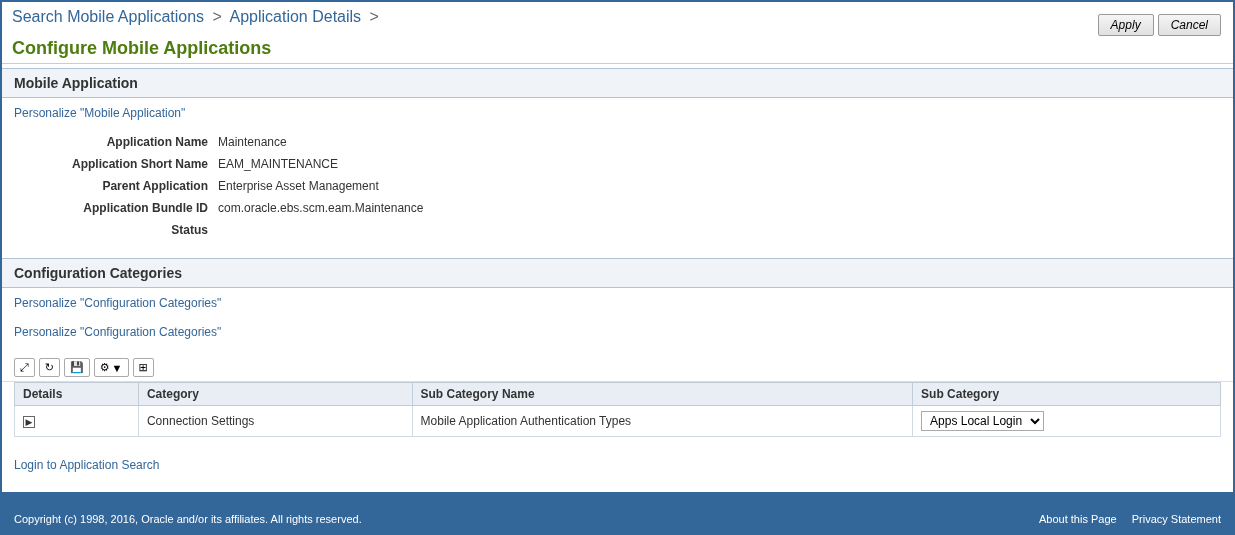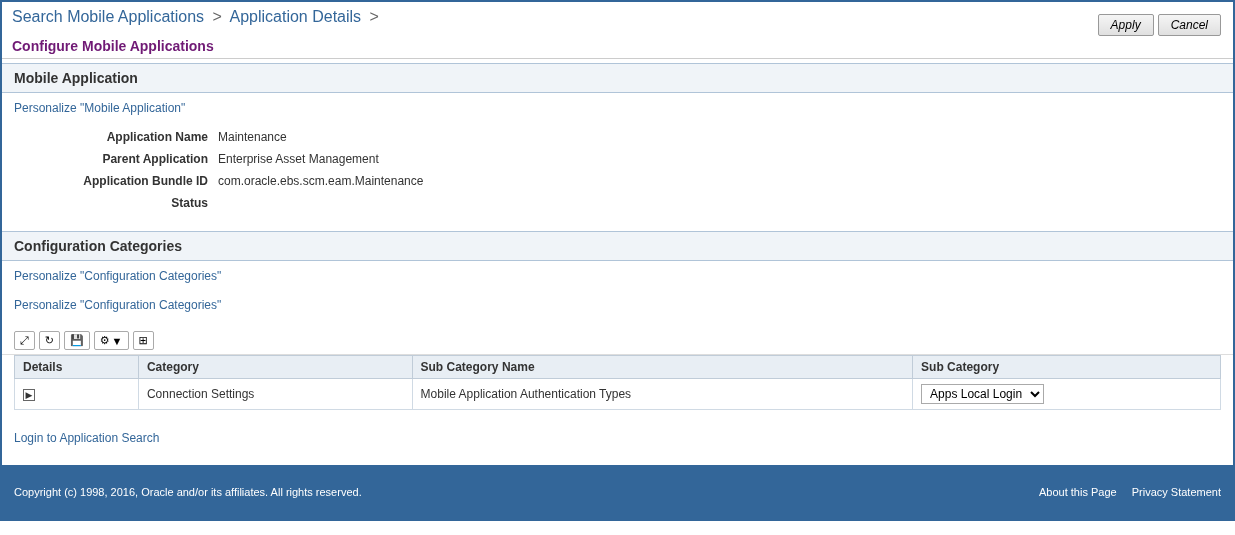--- a/index.html
+++ b/index.html
@@ -21,23 +21,23 @@
       font-size: 16px;
       color: #336699;
       margin-bottom: 12px;
     }
     .breadcrumb a {
       color: #336699;
       text-decoration: none;
     }
     .breadcrumb span { color: #666; margin: 0 4px; }
     .page-title {
-      font-size: 14px;
+      font-size: 18px;
       font-weight: bold;
-      color: #701a75;
+      color: #4d7c0f;
     }
     .header-actions {
       position: absolute;
       top: 12px;
       right: 12px;
       display: flex;
       gap: 4px;
     }
     .header-actions button {
       padding: 3px 12px;
@@ -247,20 +247,24 @@
   <div class="section-header">Mobile Application</div>
 
   <div class="section-content">
     <a class="personalize-link" href="#">Personalize "Mobile Application"</a>
 
     <table class="form-table">
       <tbody>
           <tr>
         <td class="label">Application Name</td>
         <td class="value">Maintenance</td>
+      </tr>
+      <tr>
+        <td class="label">Application Short Name</td>
+        <td class="value">EAM_MAINTENANCE</td>
       </tr>
       <tr>
         <td class="label">Parent Application</td>
         <td class="value">Enterprise Asset Management</td>
       </tr>
       <tr>
         <td class="label">Application Bundle ID</td>
         <td class="value">com.oracle.ebs.scm.eam.Maintenance</td>
       </tr>
       <tr>

